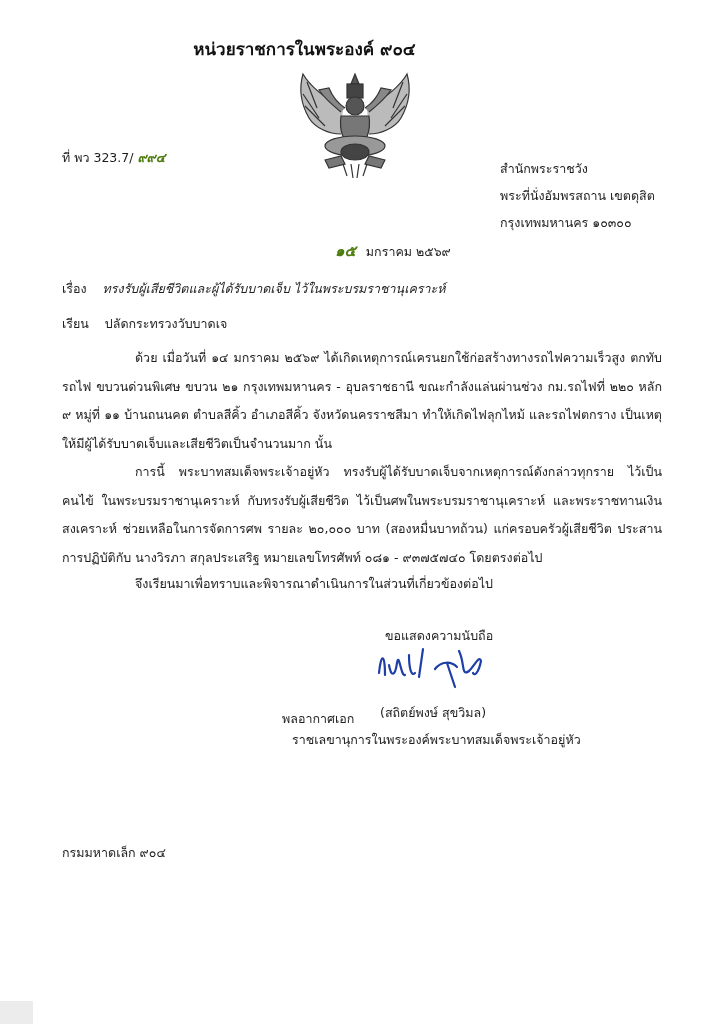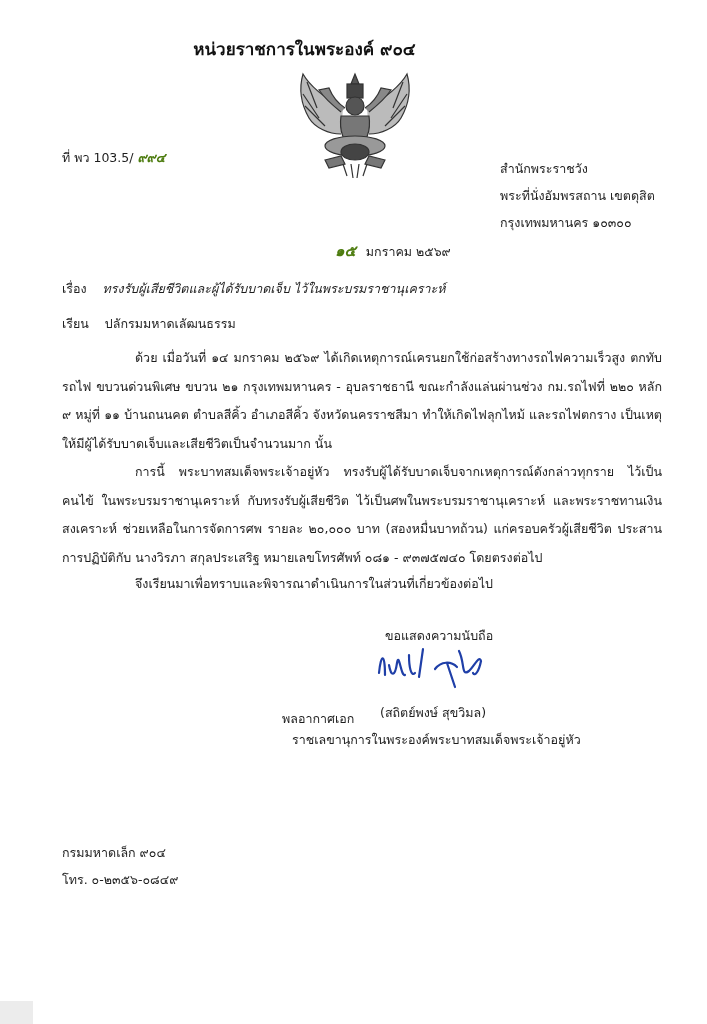--- a/index.html
+++ b/index.html
@@ -46,21 +46,21 @@
       <ellipse cx="70" cy="84" rx="14" ry="8" fill="#444"></ellipse>
 
       <path d="M40 92 L56 88 L60 96 L44 100 Z" fill="#777"></path>
       <path d="M100 92 L84 88 L80 96 L96 100 Z" fill="#777"></path>
 
       <path d="M58 96 L62 108 M66 96 L68 110 M74 96 L72 110 M82 96 L78 108"></path>
     </svg>
   </div>
 
   <div class="abs txt" style="left:62px; top:152px;">
-    <span>ที่ พว 103.5/</span>
+    <span>ที่ พว 323.7/</span>
     <span class="ink">๙๙๔</span>
   </div>
 
   <div class="abs txt" style="left:500px; top:155px; line-height:27px;">
     <div>สำนักพระราชวัง</div>
     <div>พระที่นั่งอัมพรสถาน เขตดุสิต</div>
     <div>กรุงเทพมหานคร ๑๐๓๐๐</div>
   </div>
 
   <div class="abs txt" style="left:335px; top:244px;">
@@ -68,21 +68,21 @@
     <span style="margin-left:6px;">มกราคม ๒๕๖๙</span>
   </div>
 
   <div class="abs txt" style="left:62px; top:283px;">
     <span>เรื่อง</span>
     <span style="margin-left:12px;font-style:italic;">ทรงรับผู้เสียชีวิตและผู้ได้รับบาดเจ็บ ไว้ในพระบรมราชานุเคราะห์</span>
   </div>
 
   <div class="abs txt" style="left:62px; top:318px;">
     <span>เรียน</span>
-    <span style="margin-left:12px;">ปลักรมมหาดเลัฒนธรรม</span>
+    <span style="margin-left:12px;">ปลัดกระทรวงวับบาดเจ</span>
   </div>
 
   <div class="para" style="top:344px;"><span class="indent"></span><span>ด้วย  เมื่อวันที่ ๑๔ มกราคม ๒๕๖๙  ได้เกิดเหตุการณ์เครนยกใช้ก่อสร้างทางรถไฟความเร็วสูง ตกทับรถไฟ ขบวนด่วนพิเศษ ขบวน ๒๑ กรุงเทพมหานคร - อุบลราชธานี  ขณะกำลังแล่นผ่านช่วง กม.รถไฟที่ ๒๒๐ หลัก ๙ หมู่ที่ ๑๑  บ้านถนนคต ตำบลสีคิ้ว อำเภอสีคิ้ว จังหวัดนครราชสีมา ทำให้เกิดไฟลุกไหม้ และรถไฟตกราง เป็นเหตุให้มีผู้ได้รับบาดเจ็บและเสียชีวิตเป็นจำนวนมาก  นั้น</span></div>
 
   <div class="para" style="top:458px;"><span class="indent"></span><span>การนี้ พระบาทสมเด็จพระเจ้าอยู่หัว ทรงรับผู้ได้รับบาดเจ็บจากเหตุการณ์ดังกล่าวทุกราย  ไว้เป็นคนไข้ ในพระบรมราชานุเคราะห์ กับทรงรับผู้เสียชีวิต ไว้เป็นศพในพระบรมราชานุเคราะห์ และพระราชทานเงินสงเคราะห์ ช่วยเหลือในการจัดการศพ รายละ ๒๐,๐๐๐ บาท (สองหมื่นบาทถ้วน) แก่ครอบครัวผู้เสียชีวิต ประสานการปฏิบัติกับ นางวิรภา  สกุลประเสริฐ หมายเลขโทรศัพท์ ๐๘๑ - ๙๓๗๕๗๔๐ โดยตรงต่อไป</span></div>
 
   <div class="para" style="top:570px;"><span class="indent"></span><span>จึงเรียนมาเพื่อทราบและพิจารณาดำเนินการในส่วนที่เกี่ยวข้องต่อไป</span></div>
 
   <div class="abs txt" style="left:385px; top:630px;">ขอแสดงความนับถือ</div>
 
@@ -94,17 +94,16 @@
       <path d="M60 26 C66 18 76 18 82 24 M72 20 L80 44 M84 8 C90 20 86 34 94 28 C100 22 104 12 106 18 C104 28 100 34 98 30"></path>
     </svg>
   </div>
 
   <div class="abs txt" style="left:380px; top:707px;">(สถิตย์พงษ์  สุขวิมล)</div>
 
   <div class="abs txt" style="left:292px; top:734px;">ราชเลขานุการในพระองค์พระบาทสมเด็จพระเจ้าอยู่หัว</div>
 
   <div class="abs txt" style="left:62px; top:840px; line-height:26.5px;">
     <div>กรมมหาดเล็ก ๙๐๔</div>
-    <div>โทร. ๐-๒๓๕๖-๐๘๔๙</div>
   </div>
 
   <div class="abs corner"></div>
 </div>
 
 </body></html>

